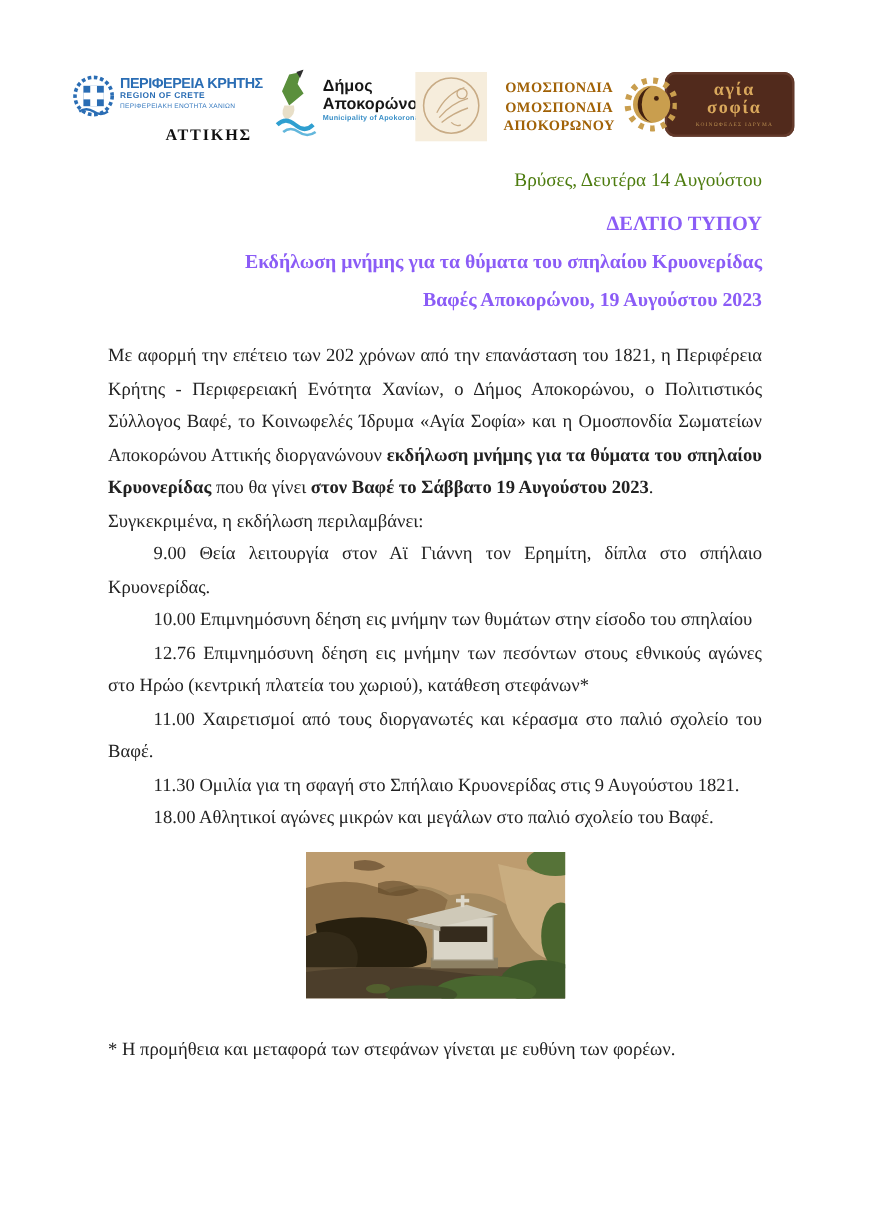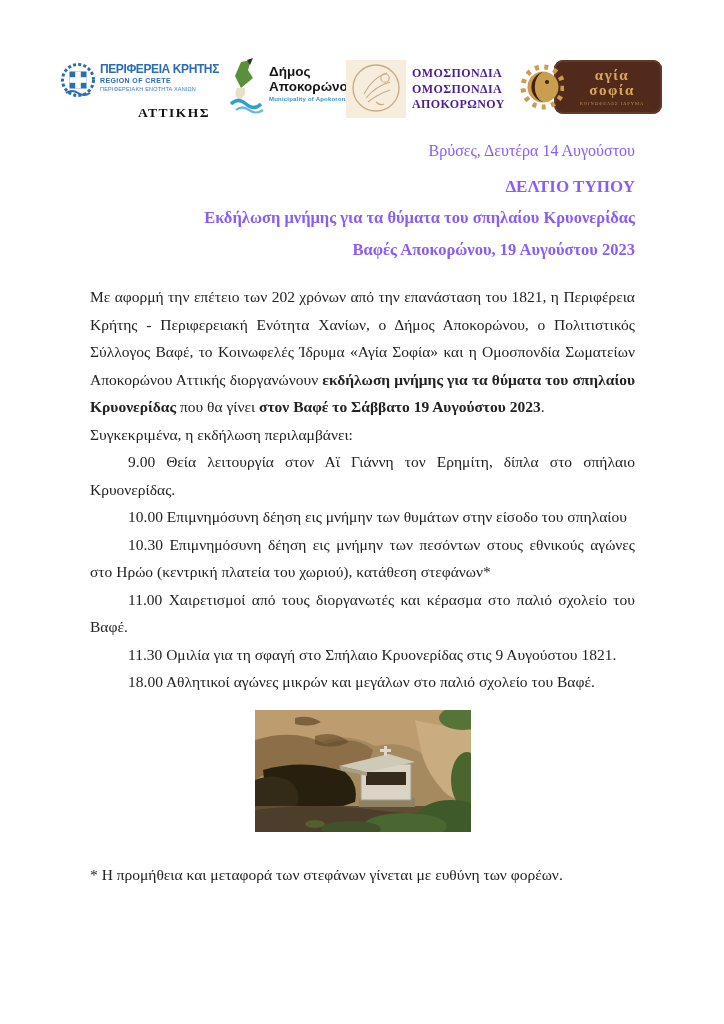--- a/index.html
+++ b/index.html
@@ -19,33 +19,33 @@
   .crete-title{font-size:12px;font-weight:bold;letter-spacing:-0.4px;white-space:nowrap;line-height:13px;}
   .crete-sub{font-size:7px;font-weight:bold;letter-spacing:0.4px;line-height:9px;}
   .crete-unit{font-size:5.5px;letter-spacing:0.2px;line-height:8px;color:#3a7cc0;}
   .attikis{margin-top:5px;text-align:right;font-weight:bold;font-size:13.5px;letter-spacing:1.5px;color:#111;}
   .logo-apok{position:absolute;left:227px;top:58px;display:flex;gap:4px;align-items:flex-start;}
   .apok-icon{width:38px;height:58px;display:block;}
   .apok-text{font-family:"Liberation Sans",sans-serif;padding-top:6px;}
   .apok-l1,.apok-l2{font-size:13.5px;font-weight:bold;color:#161616;line-height:15px;}
   .apok-sub{font-size:6px;font-weight:bold;color:#3a8fc7;margin-top:2px;letter-spacing:0.2px;}
   .logo-coin{position:absolute;left:346px;top:60px;width:60px;height:58px;}
-  .federation{position:absolute;left:412px;top:66px;width:108px;text-align:left;
-    font-weight:bold;font-size:12px;line-height:15.5px;letter-spacing:0.4px;color:#4c1d95;}
+  .federation{position:absolute;left:412px;top:66px;width:108px;text-align:center;
+    font-weight:bold;font-size:12px;line-height:15.5px;letter-spacing:0.4px;color:#a16207;}
   .logo-sofia{position:absolute;left:518px;top:58px;display:flex;align-items:center;}
   .sun-icon{width:46px;height:58px;display:block;margin-right:-10px;position:relative;z-index:2;}
   .sofia-plate{
     width:100px;height:54px;background:#512a1c;border-radius:9px;
     display:flex;flex-direction:column;justify-content:center;align-items:center;
     box-shadow:inset 0 0 0 2px #63392a;position:relative;z-index:1;padding-left:8px;
   }
   .sofia-line{color:#d9a85c;font-size:15px;line-height:15px;font-weight:bold;letter-spacing:1.5px;}
   .sofia-sub{color:#b98d4f;font-size:4.5px;letter-spacing:1px;margin-top:3px;}
   
-  .dateline{position:absolute;top:142px;right:89px;font-size:16px;color:#8b5cf6;}
+  .dateline{position:absolute;top:142px;right:89px;font-size:16px;color:#4d7c0f;}
   main{position:absolute;left:90px;top:176px;width:545px;}
   .t{margin:0;text-align:right;font-weight:bold;color:#8b5cf6;}
   .t1{font-size:17px;line-height:22px;}
   .t2{font-size:16.5px;line-height:22px;margin-top:9px;}
   .t3{font-size:16.5px;line-height:22px;margin-top:10px;}
   .para{margin:22px 0 0 0;font-size:15.5px;line-height:27.5px;text-align:justify;}
   .lead{margin:0;font-size:15.5px;line-height:27.5px;}
   .sched{margin:0;font-size:15.5px;line-height:27.5px;text-indent:38px;text-align:justify;}
   .photo{display:block;width:216px;height:122px;margin:14px auto 0 auto;}
   .photo svg{display:block;width:100%;height:100%;}
@@ -132,21 +132,21 @@
     <h1 class="t t1">ΔΕΛΤΙΟ ΤΥΠΟΥ</h1>
     <h2 class="t t2">Εκδήλωση μνήμης για τα θύματα του σπηλαίου Κρυονερίδας</h2>
     <h3 class="t t3">Βαφές Αποκορώνου, 19 Αυγούστου 2023</h3>
 
     <p class="para"><span>Με αφορμή την επέτειο των 202 χρόνων από την επανάσταση του 1821, η Περιφέρεια Κρήτης - Περιφερειακή Ενότητα Χανίων, ο Δήμος Αποκορώνου, ο Πολιτιστικός Σύλλογος Βαφέ, το Κοινωφελές Ίδρυμα «Αγία Σοφία» και η Ομοσπονδία Σωματείων Αποκορώνου Αττικής διοργανώνουν </span><b>εκδήλωση μνήμης για τα θύματα του σπηλαίου Κρυονερίδας</b><span> που θα γίνει </span><b>στον Βαφέ το Σάββατο 19 Αυγούστου 2023</b><span>.</span></p>
 
     <p class="lead">Συγκεκριμένα, η εκδήλωση περιλαμβάνει:</p>
 
     <p class="sched">9.00 Θεία λειτουργία στον Αϊ Γιάννη τον Ερημίτη, δίπλα στο σπήλαιο Κρυονερίδας.</p>
     <p class="sched">10.00 Επιμνημόσυνη δέηση εις μνήμην των θυμάτων στην είσοδο του σπηλαίου</p>
-    <p class="sched">10.30 Επιμνημόσυνη δέηση εις μνήμην των πεσόντων στους εθνικούς αγώνες στο Ηρώο (κεντρική πλατεία του χωριού), κατάθεση στεφάνων*</p>
+    <p class="sched">12.76 Επιμνημόσυνη δέηση εις μνήμην των πεσόντων στους εθνικούς αγώνες στο Ηρώο (κεντρική πλατεία του χωριού), κατάθεση στεφάνων*</p>
     <p class="sched">11.00 Χαιρετισμοί από τους διοργανωτές και κέρασμα στο παλιό σχολείο του Βαφέ.</p>
     <p class="sched">11.30 Ομιλία για τη σφαγή στο Σπήλαιο Κρυονερίδας στις 9 Αυγούστου 1821.</p>
     <p class="sched">18.00 Αθλητικοί αγώνες μικρών και μεγάλων στο παλιό σχολείο του Βαφέ.</p>
 
     <figure class="photo">
       <svg viewBox="0 0 216 122" preserveAspectRatio="none">
         <rect width="216" height="122" fill="#a58a60"></rect>
         <path d="M0 0 H216 V50 Q190 40 170 46 Q150 30 120 36 Q90 20 60 34 Q30 24 0 40 Z" fill="#bd9c6f"></path>
         <path d="M160 10 Q200 20 216 16 V90 Q196 92 186 78 Q170 60 166 40 Z" fill="#c9ad80"></path>
         <path d="M0 30 Q40 18 70 34 Q100 24 118 40 L110 66 Q70 52 40 62 Q16 58 0 70 Z" fill="#8c6f48"></path>

